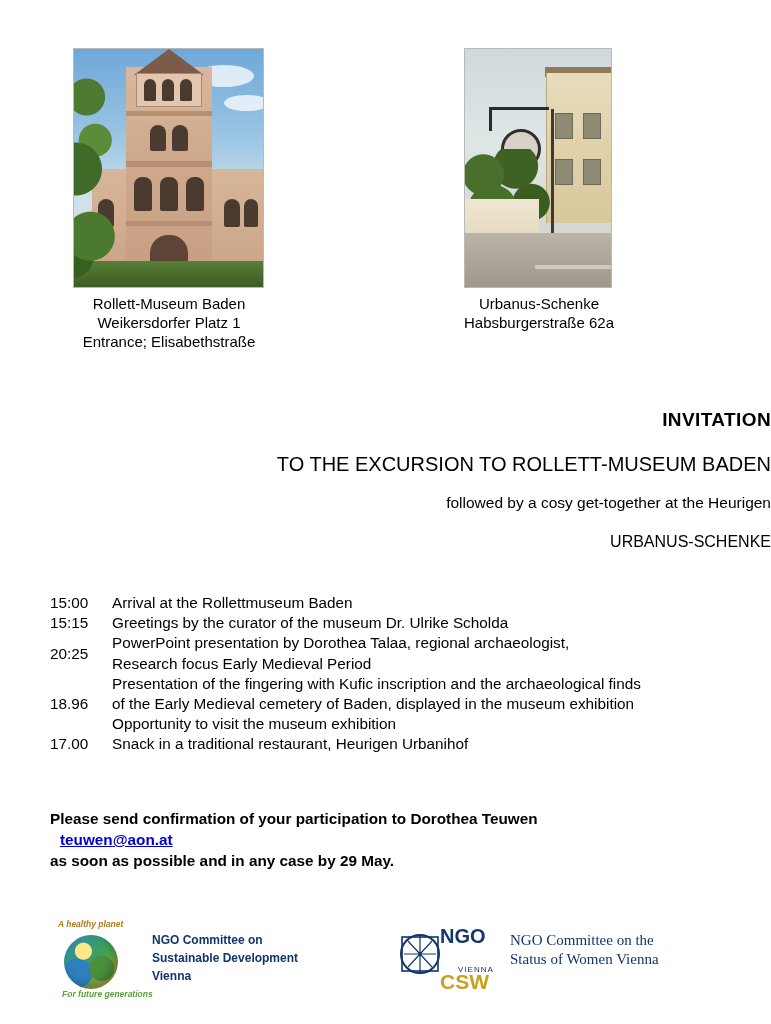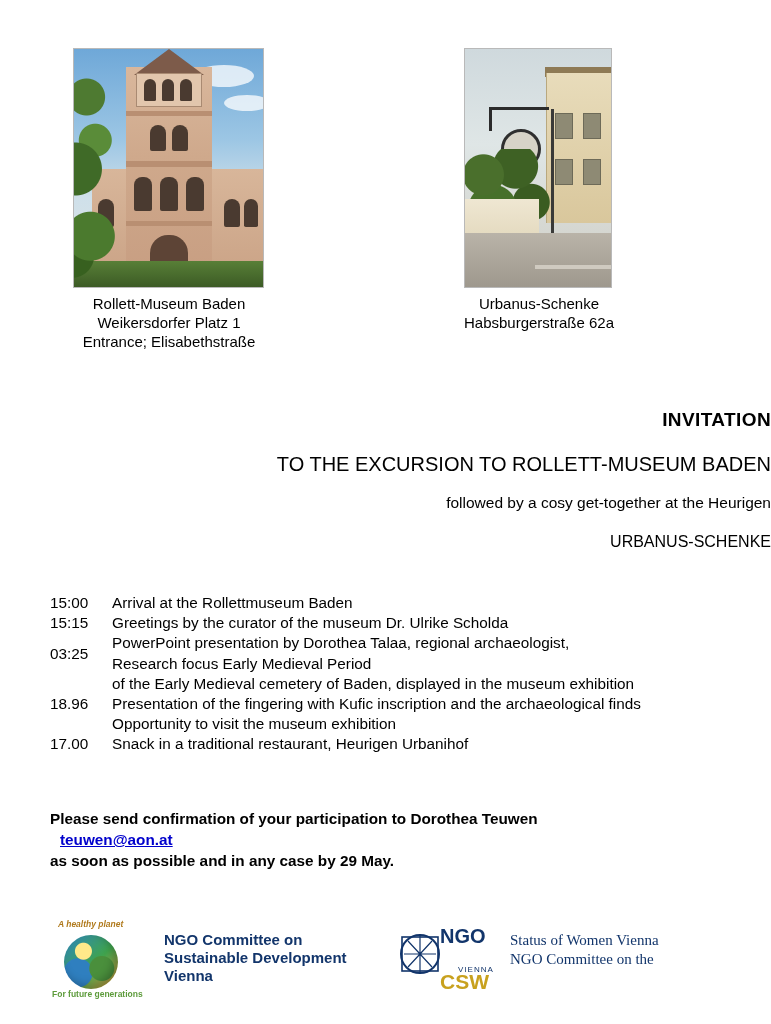--- a/index.html
+++ b/index.html
@@ -193,26 +193,26 @@
       radial-gradient(circle at 70% 62%, #4a8f3c 0 12px, transparent 13px),
       radial-gradient(circle at 26% 70%, #2f7fbf 0 14px, transparent 15px),
       linear-gradient(135deg, #2e86c1 0%, #3fa34d 55%, #e8a33d 100%);
     box-shadow: inset -4px -4px 8px rgba(0,0,0,0.25);
   }
   .sd-top-text {
     position: absolute; left: 6px; top: 6px; width: 120px;
     font-size: 8.5px; font-style: italic; font-weight: bold; color: #b07a1d;
   }
   .sd-bottom-text {
-    position: absolute; left: 0px; top: 76px; width: 160px;
-    font-size: 8.5px; font-weight: bold; color: #5d9b3b;
+    position: absolute; left: 10px; top: 76px; width: 160px;
+    font-size: 8.5px; font-style: italic; font-weight: bold; color: #5d9b3b;
   }
   .sd-name {
     position: absolute; left: 100px; top: 18px; width: 240px;
-    font-size: 15px; font-weight: bold; line-height: 18px; color: #12356b; margin-left: 12px;
+    font-size: 12px; font-weight: bold; line-height: 18px; color: #12356b;
   }
 
   #logo-csw { position: absolute; left: 398px; top: 14px; width: 320px; height: 74px; }
   .csw-mark {
     position: absolute; left: 0; top: 6px; width: 104px; height: 58px;
   }
   .csw-name {
     position: absolute; left: 112px; top: 12px; width: 210px;
     font-size: 15px; line-height: 19px; color: #12356b;
     font-family: "Liberation Serif", serif;
@@ -304,31 +304,31 @@
         <div>Arrival at the Rollettmuseum Baden</div>
       </div>
     </div>
     <div class="prog-row">
       <div class="prog-time">15:15</div>
       <div class="prog-desc">
         <div>Greetings by the curator of the museum Dr. Ulrike Scholda</div>
       </div>
     </div>
     <div class="prog-row">
-      <div class="prog-time">03:25</div>
+      <div class="prog-time">20:25</div>
       <div class="prog-desc">
         <div>PowerPoint presentation by Dorothea Talaa, regional archaeologist,</div>
         <div>Research focus Early Medieval Period</div>
       </div>
     </div>
     <div class="prog-row">
       <div class="prog-time">18.96</div>
       <div class="prog-desc">
+        <div>Presentation of the fingering with Kufic inscription and the archaeological finds</div>
         <div>of the Early Medieval cemetery of Baden, displayed in the museum exhibition</div>
-        <div>Presentation of the fingering with Kufic inscription and the archaeological finds</div>
         <div>Opportunity to visit the museum exhibition</div>
       </div>
     </div>
     <div class="prog-row">
       <div class="prog-time">17.00</div>
       <div class="prog-desc">
         <div>Snack in a traditional restaurant, Heurigen Urbanihof</div>
       </div>
     </div>
   </div>
@@ -357,20 +357,20 @@
         <svg width="104" height="58" viewBox="0 0 104 58" aria-hidden="true">
           <circle cx="22" cy="29" r="19" fill="none" stroke="#12356b" stroke-width="2"></circle>
           <path d="M6 29 L38 29 M22 10 L22 48 M10 16 L34 42 M34 16 L10 42" stroke="#12356b" stroke-width="1.2" fill="none"></path>
           <rect x="4" y="12" width="36" height="34" fill="none" stroke="#12356b" stroke-width="1.6"></rect>
         </svg>
       </div>
       <div class="csw-ngo">NGO</div>
       <div class="csw-csw">CSW</div>
       <div class="csw-vienna">VIENNA</div>
       <div class="csw-name">
+        <div>NGO Committee on the</div>
         <div>Status of Women Vienna</div>
-        <div>NGO Committee on the</div>
       </div>
     </div>
 
   </div>
 
 </div>
 
 </body></html>

